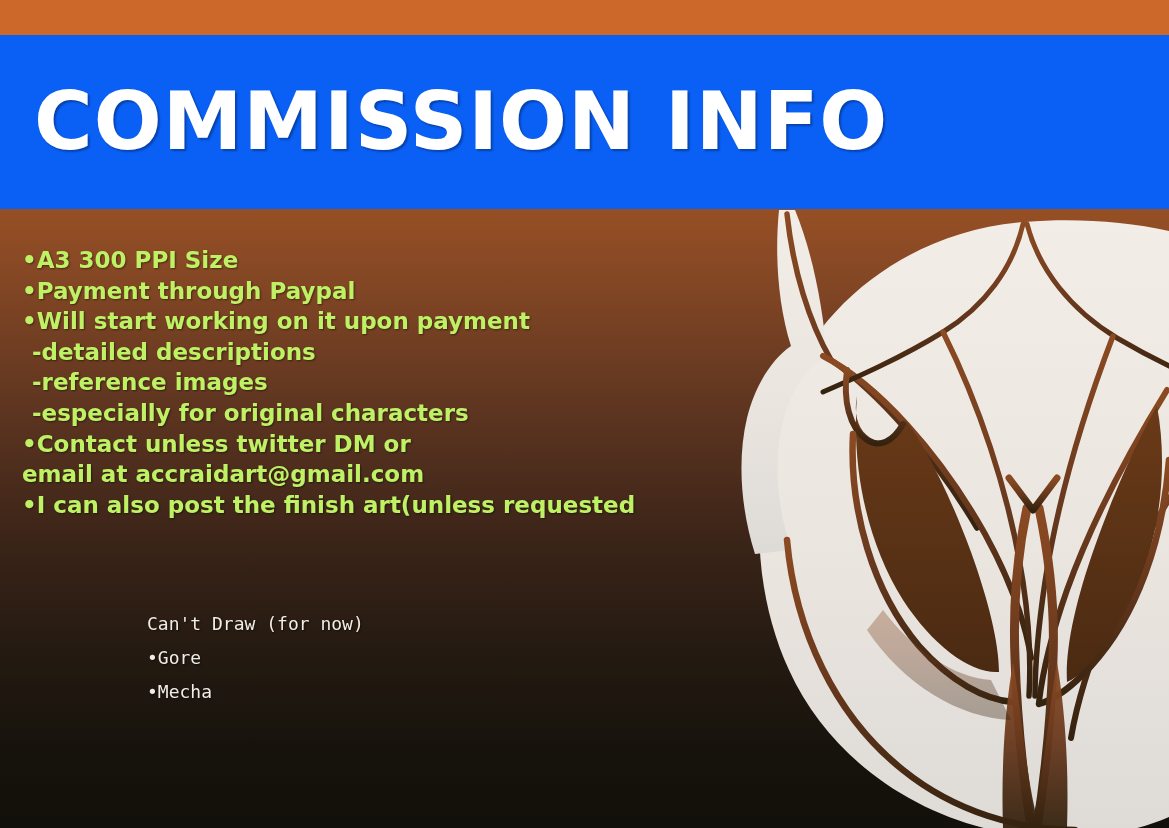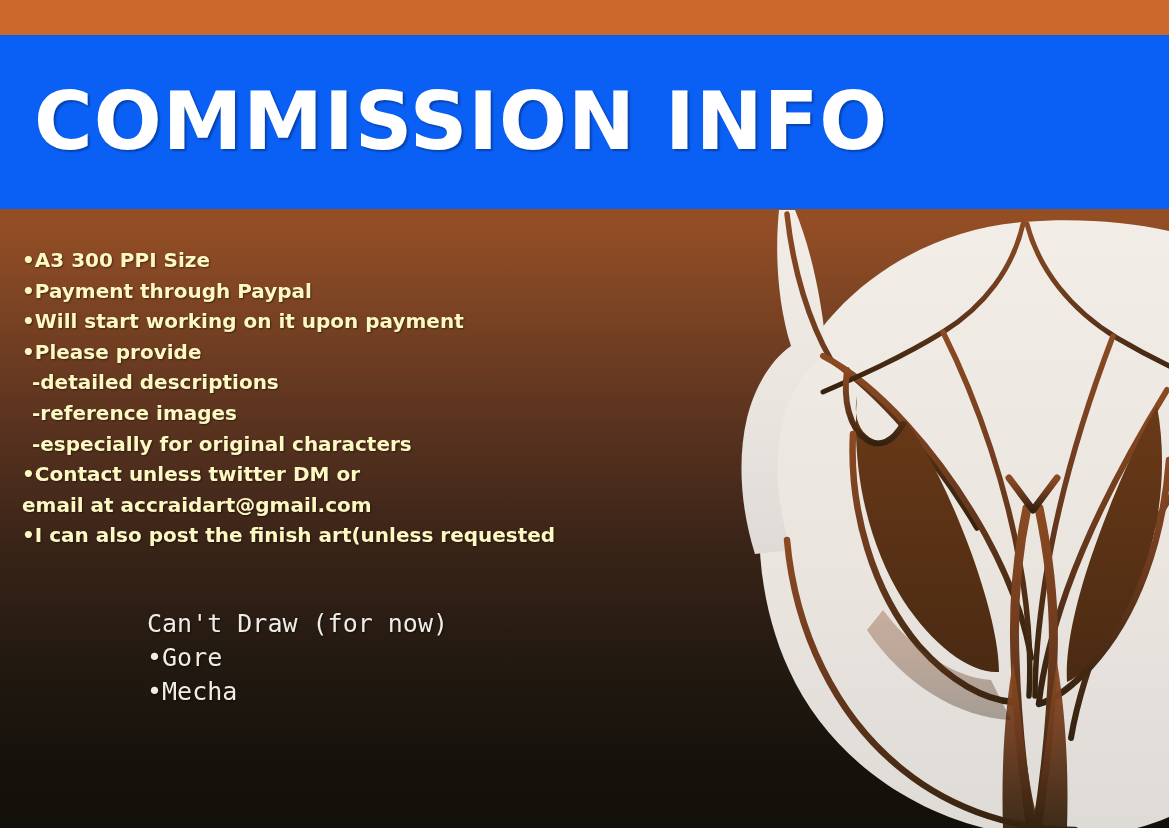--- a/index.html
+++ b/index.html
@@ -79,43 +79,43 @@
 
   
   .info-list {
     position: absolute;
     left: 22px;
     top: 245px;
     width: 760px;
     z-index: 6;
   }
   .info-line {
-    color: #fef9c3;
+    color: #bef264;
     font-family: "DejaVu Sans", sans-serif;
     font-weight: bold;
-    font-size: 20px;
+    font-size: 23px;
     line-height: 30.6px;
     white-space: nowrap;
     text-shadow: 1px 1px 2px rgba(0,0,0,0.45);
   }
   .info-line.indent {
     padding-left: 10px;
   }
 
   
   .cantdraw-block {
     position: absolute;
     left: 147px;
     top: 607px;
     z-index: 6;
   }
   .cantdraw-line {
     color: #f0ece6;
     font-family: "DejaVu Sans Mono", monospace;
-    font-size: 25px;
+    font-size: 18px;
     line-height: 33.8px;
     white-space: pre;
     text-shadow: 1px 1px 2px rgba(0,0,0,0.5);
   }
 </style>
 </head>
 <body>
 
 <div id="poster">
 
@@ -258,21 +258,20 @@
   </div>
 
   <div class="title-banner">
     <div class="title-text">COMMISSION INFO</div>
   </div>
 
   <div class="info-list">
     <div class="info-line">•A3 300 PPI Size</div>
     <div class="info-line">•Payment through Paypal</div>
     <div class="info-line">•Will start working on it upon payment</div>
-    <div class="info-line">•Please provide</div>
     <div class="info-line indent">-detailed descriptions</div>
     <div class="info-line indent">-reference images</div>
     <div class="info-line indent">-especially for original characters</div>
     <div class="info-line">•Contact unless twitter DM or</div>
     <div class="info-line">email at accraidart@gmail.com</div>
     <div class="info-line">•I can also post the finish art(unless requested</div>
   </div>
 
   <div class="cantdraw-block">
     <div class="cantdraw-line">Can't Draw (for now)</div>

